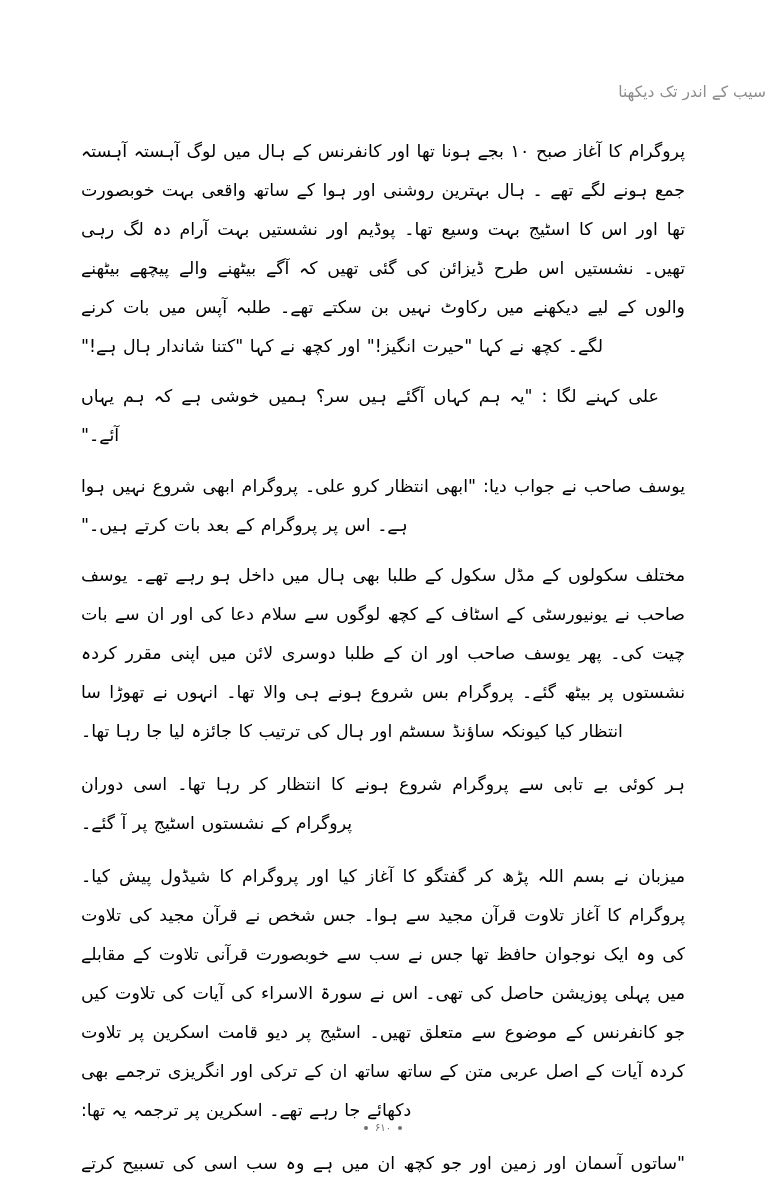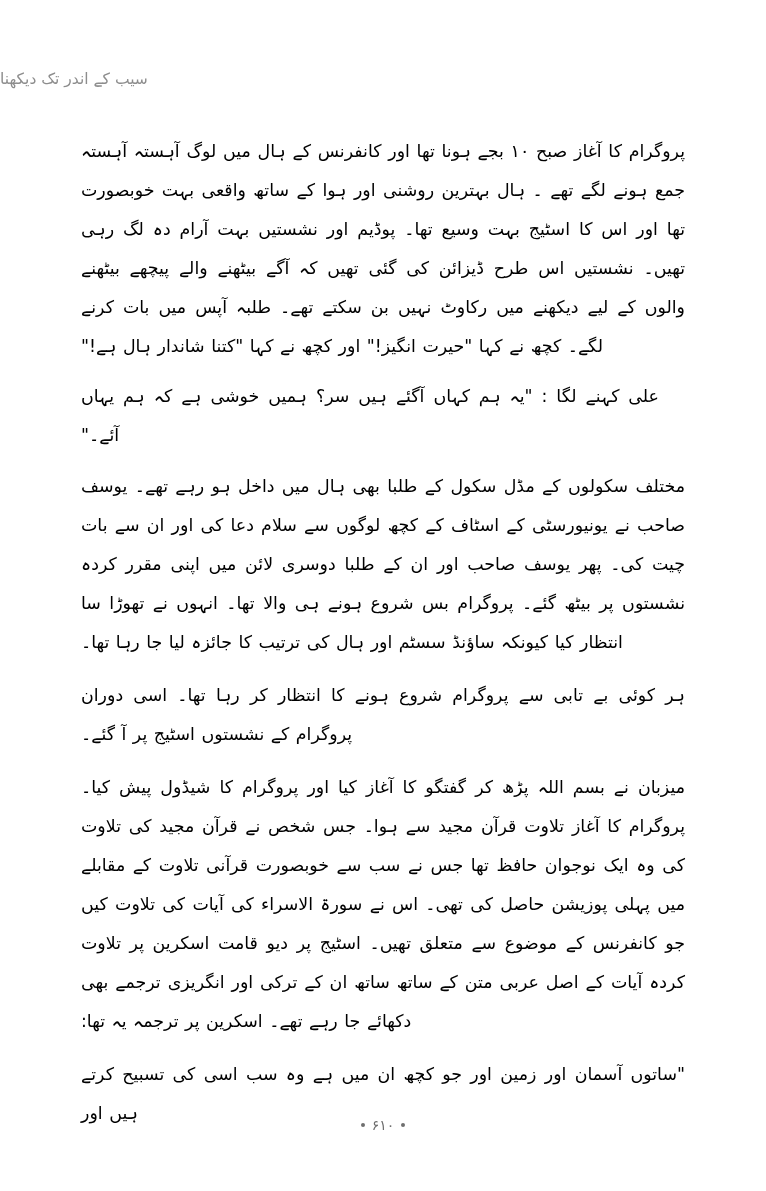--- a/index.html
+++ b/index.html
@@ -18,24 +18,24 @@
 
   .page {
     position: absolute;
     inset: 0;
     background: #ffffff;
   }
 
   
   .running-header {
     position: absolute;
-    top: 68px;
+    top: 81px;
     left: 0;
     right: 0;
-    text-align: left;
+    text-align: right;
     color: #8d8d8d;
     font-size: 15.5px;
     line-height: 1.5;
     letter-spacing: 0.4px;
     direction: rtl;
     unicode-bidi: isolate;
     white-space: nowrap;
   }
 
   
@@ -81,21 +81,21 @@
   .para.block-7 { margin-bottom: 14px; }
 
   
   .folio {
     position: absolute;
     bottom: 58px;
     left: 0;
     right: 0;
     text-align: center;
     color: #6f6f6f;
-    font-size: 14px;
+    font-size: 10px;
     direction: rtl;
     unicode-bidi: isolate;
     white-space: nowrap;
   }
   .folio .dot {
     display: inline-block;
     width: 4px;
     height: 4px;
     border-radius: 50%;
     background: #6f6f6f;
@@ -114,20 +114,21 @@
 <div class="page">
 
   <div class="running-header">سیب کے اندر تک دیکھنا</div>
 
   <div class="body-block">
 
     <p class="para block-1">پروگرام کا آغاز صبح ۱۰ بجے ہونا تھا اور کانفرنس کے ہال میں لوگ آہستہ آہستہ جمع ہونے لگے تھے ۔ ہال بہترین روشنی اور ہوا کے ساتھ واقعی بہت خوبصورت تھا اور اس کا اسٹیج بہت وسیع تھا۔ پوڈیم اور نشستیں بہت آرام دہ لگ رہی تھیں۔ نشستیں اس طرح ڈیزائن کی گئی تھیں کہ آگے بیٹھنے والے پیچھے بیٹھنے والوں کے لیے دیکھنے میں رکاوٹ نہیں بن سکتے تھے۔ طلبہ آپس میں بات کرنے لگے۔ کچھ نے کہا "حیرت انگیز!" اور کچھ نے کہا "کتنا شاندار ہال ہے!"</p>
 
     <p class="para block-2 indent gap-before">علی کہنے لگا : "یہ ہم کہاں آگئے ہیں سر؟ ہمیں خوشی ہے کہ ہم یہاں آئے۔"</p>
 
+    <p class="para block-3">یوسف صاحب نے جواب دیا: "ابھی انتظار کرو علی۔ پروگرام ابھی شروع نہیں ہوا ہے۔ اس پر پروگرام کے بعد بات کرتے ہیں۔"</p>
 
     <p class="para block-4 gap-before">مختلف سکولوں کے مڈل سکول کے طلبا بھی ہال میں داخل ہو رہے تھے۔ یوسف صاحب نے یونیورسٹی کے اسٹاف کے کچھ لوگوں سے سلام دعا کی اور ان سے بات چیت کی۔ پھر یوسف صاحب اور ان کے طلبا دوسری لائن میں اپنی مقرر کردہ نشستوں پر بیٹھ گئے۔ پروگرام بس شروع ہونے ہی والا تھا۔ انہوں نے تھوڑا سا انتظار کیا کیونکہ ساؤنڈ سسٹم اور ہال کی ترتیب کا جائزہ لیا جا رہا تھا۔</p>
 
     <p class="para block-5 gap-before">ہر کوئی بے تابی سے پروگرام شروع ہونے کا انتظار کر رہا تھا۔ اسی دوران پروگرام کے نشستوں اسٹیج پر آ گئے۔</p>
 
     <p class="para block-6 gap-before">میزبان نے بسم اللہ پڑھ کر گفتگو کا آغاز کیا اور پروگرام کا شیڈول پیش کیا۔ پروگرام کا آغاز تلاوت قرآن مجید سے ہوا۔ جس شخص نے قرآن مجید کی تلاوت کی وہ ایک نوجوان حافظ تھا جس نے سب سے خوبصورت قرآنی تلاوت کے مقابلے میں پہلی پوزیشن حاصل کی تھی۔ اس نے سورۃ الاسراء کی آیات کی تلاوت کیں جو کانفرنس کے موضوع سے متعلق تھیں۔ اسٹیج پر دیو قامت اسکرین پر تلاوت کردہ آیات کے اصل عربی متن کے ساتھ ساتھ ان کے ترکی اور انگریزی ترجمے بھی دکھائے جا رہے تھے۔ اسکرین پر ترجمہ یہ تھا:</p>
 
     <p class="para block-7 gap-before">"ساتوں آسمان اور زمین اور جو کچھ ان میں ہے وہ سب اسی کی تسبیح کرتے ہیں اور</p>
 
   </div>

